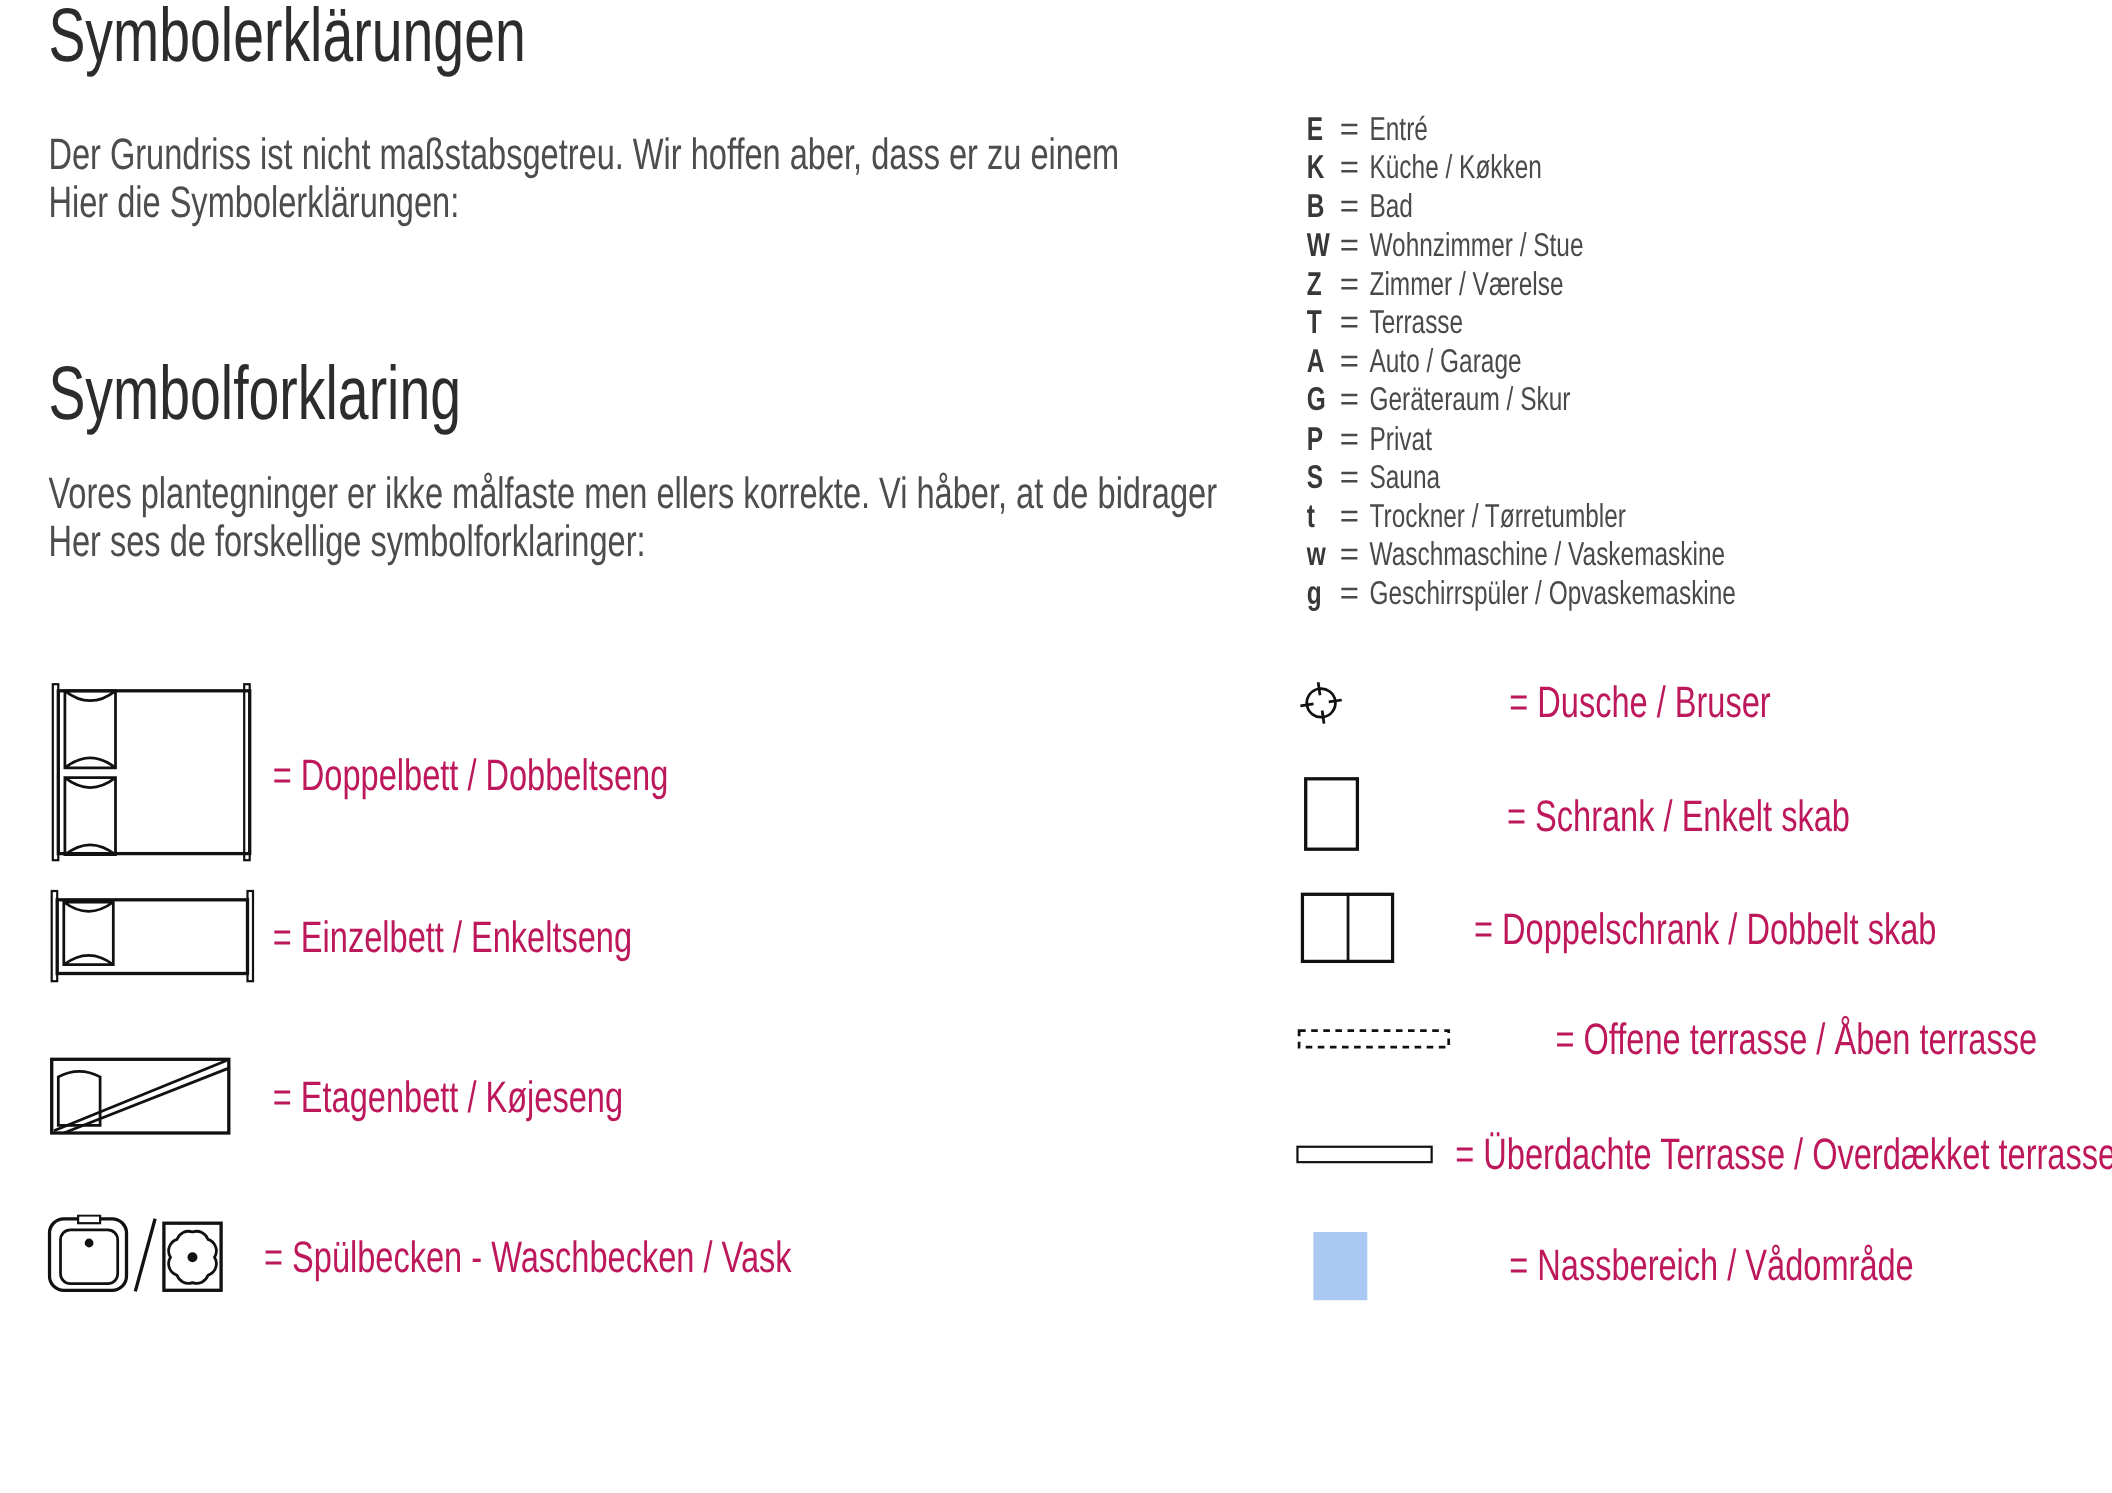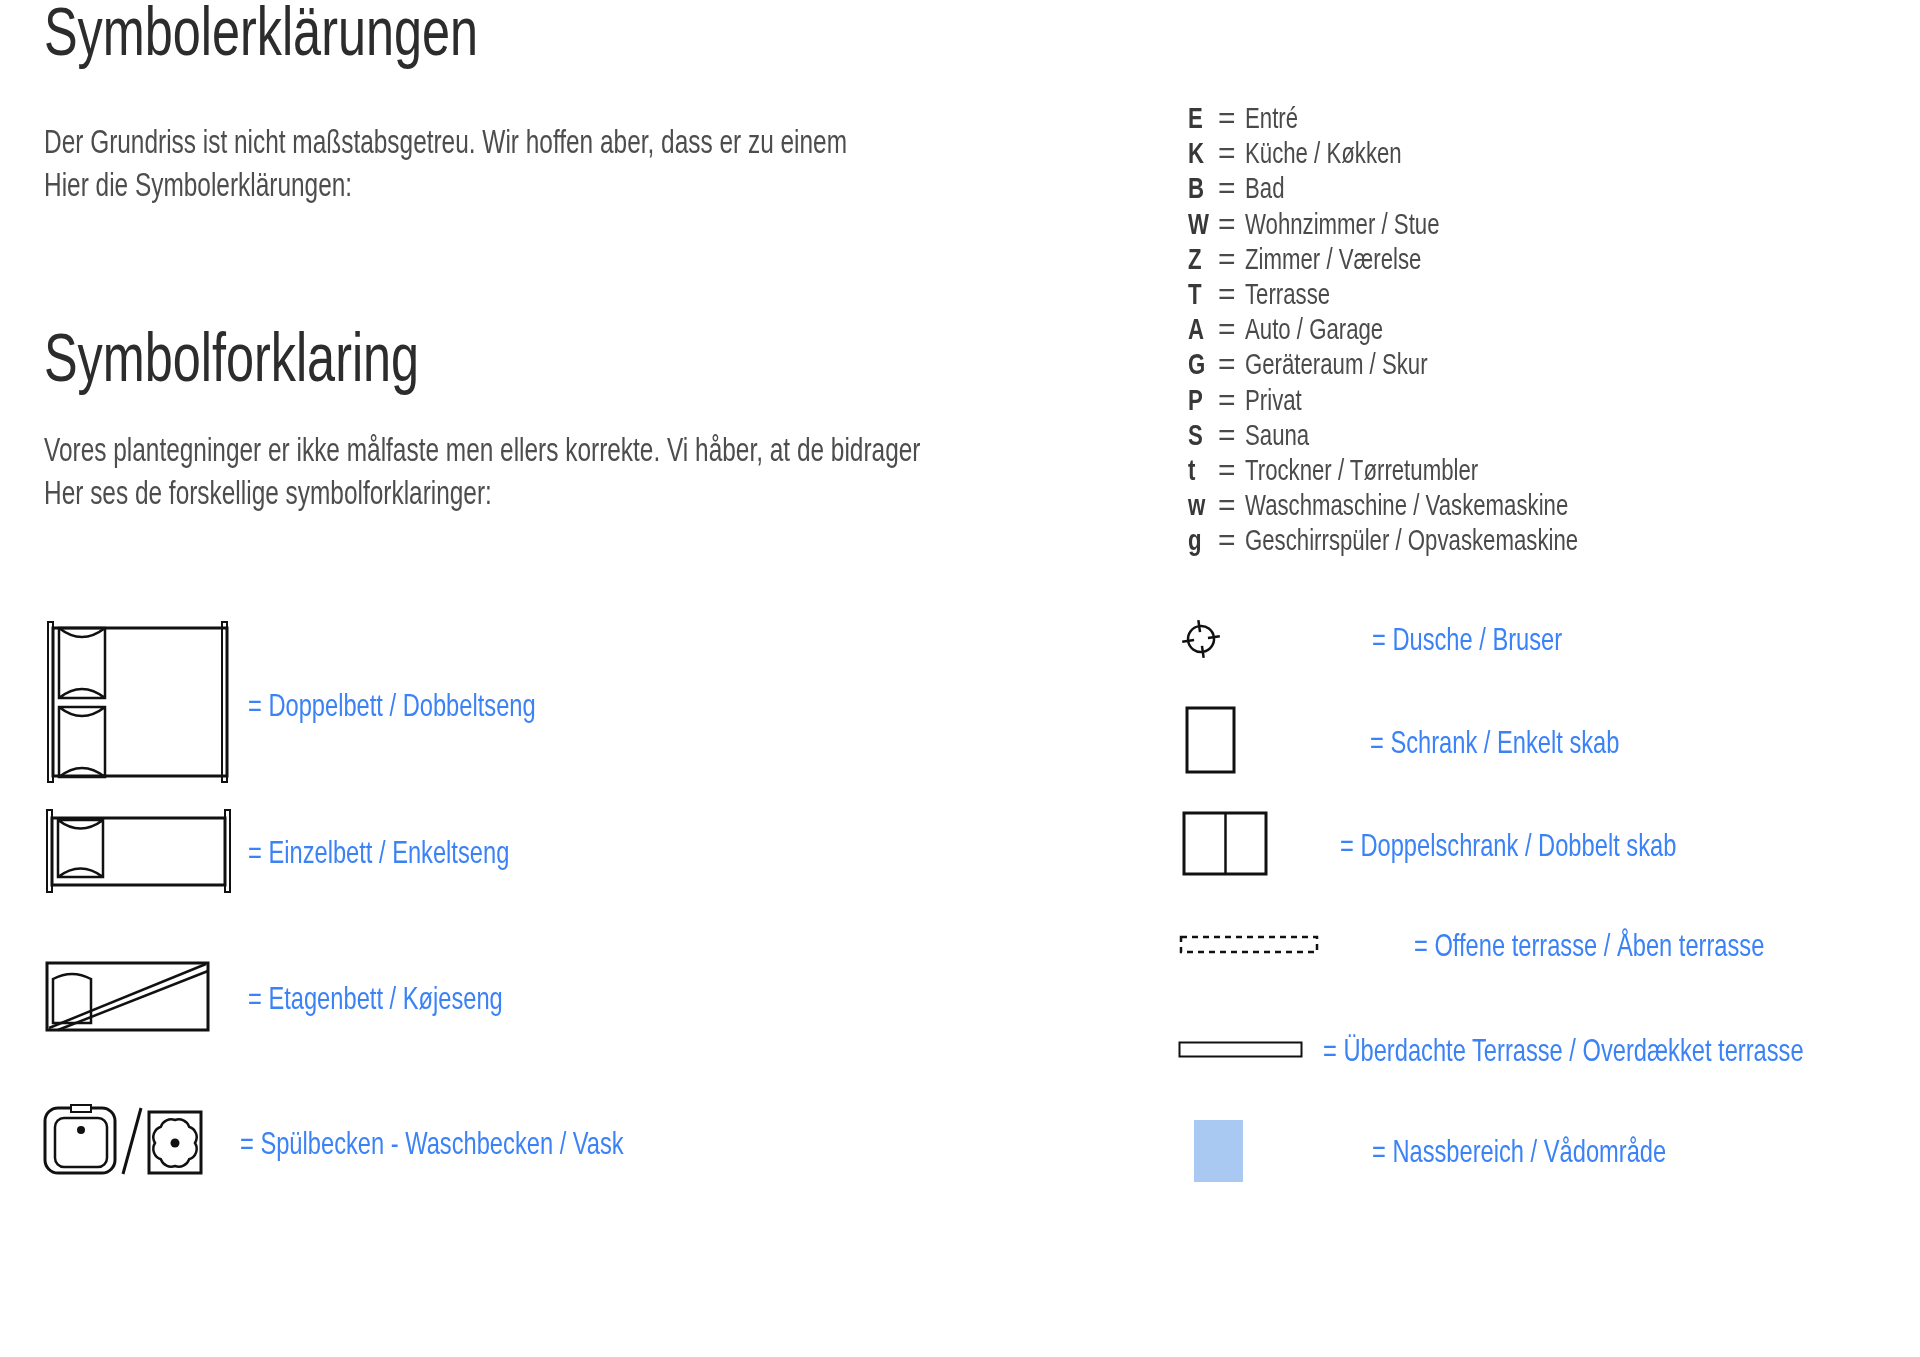--- a/index.html
+++ b/index.html
@@ -2,23 +2,23 @@
 <html><head>
 <meta charset="utf-8">
 <style>
   html,body{margin:0;padding:0;background:#ffffff;}
   .page{position:relative;width:1920px;height:1193px;background:#fff;overflow:hidden;
         font-family:"Liberation Sans","DejaVu Sans",sans-serif;color:#4a4a4a;}
   .abs{position:absolute;}
   .cond{display:inline-block;transform:scaleX(.74);transform-origin:0 50%;white-space:nowrap;}
   .hcond{display:inline-block;transform:scaleX(.73);transform-origin:0 50%;white-space:nowrap;}
   .h1{font-size:69px;font-weight:400;color:#2c2c2c;line-height:80px;}
-  .para{font-size:33px;line-height:43px;color:#4d4d4d;}
+  .para{font-size:40px;line-height:43px;color:#4d4d4d;}
   .para>div{height:43px;}
-  .lbl{font-size:32px;line-height:34px;color:#3b82f6;white-space:nowrap;}
+  .lbl{font-size:40px;line-height:34px;color:#be185d;white-space:nowrap;}
   .lrow{display:flex;align-items:baseline;height:35.2px;font-size:30px;}
   .ll{width:30px;font-weight:700;color:#383838;}
   .le{width:27px;color:#4a4a4a;}
   .lt{color:#4a4a4a;}
   svg{display:block;}
   .sq{position:absolute;}
 </style>
 </head>
 <body>
 

